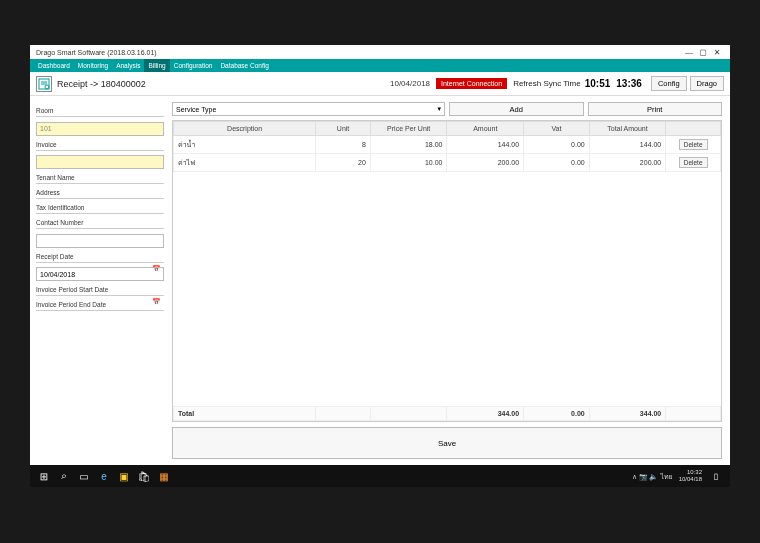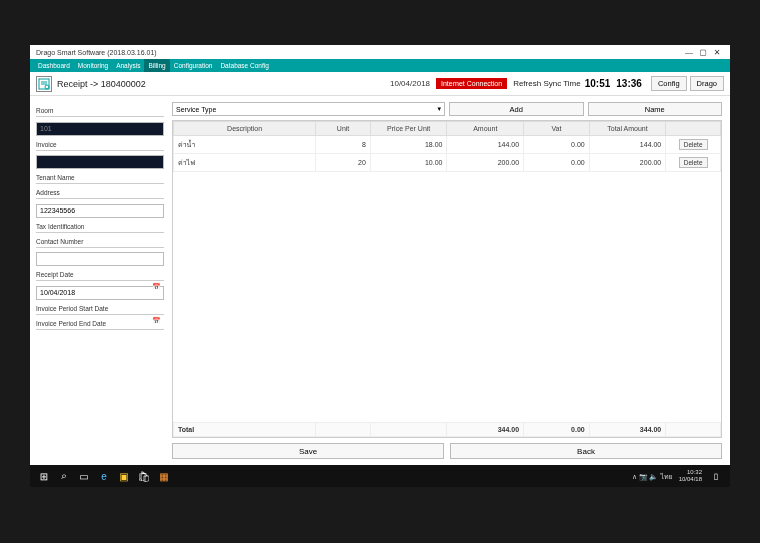--- a/index.html
+++ b/index.html
@@ -19,38 +19,38 @@
 .header .date { font-size: 8px; color: #333; margin-right: 6px; }
 .header .badge { background: #d40000; color: #fff; font-size: 7px; padding: 2px 5px; margin-right: 6px; }
 .header .sync { font-size: 8px; color: #222; margin-right: 4px; }
 .header .syncv { font-size: 10px; font-weight: 700; margin-right: 6px; }
 .header .btn { font-size: 7.5px; border: 1px solid #bbb; padding: 2px 6px; background: #f5f5f5; margin-left: 3px; cursor: default; }
 .body { display: flex; height: calc(100% - 51px); }
 .sidebar { width: 140px; padding: 6px; overflow: hidden; }
 .sidebar .lbl { font-size: 6.5px; color: #333; margin-top: 5px; margin-bottom: 2px; }
 .sidebar .sep { height: 1px; background: #ccc; margin-top: 1px; }
 .sidebar .field { width: 100%; height: 14px; font-size: 7px; border: 1px solid #bbb; padding: 0 3px; background: #fff; }
-.sidebar .field.disabled { background: #0f172a; color: #888; }
+.sidebar .field.disabled { background: #fef9c3; color: #888; }
 .sidebar .datefield { position: relative; }
 .sidebar .datefield .cal { position: absolute; right: 3px; top: 2px; font-size: 7px; color: #555; }
 .main { flex: 1; padding: 6px 8px 6px 2px; display: flex; flex-direction: column; }
 .toprow { display: flex; gap: 4px; margin-bottom: 4px; }
 .toprow .sel { flex: 2; height: 14px; border: 1px solid #bbb; font-size: 7px; padding: 0 3px; display: flex; align-items: center; justify-content: space-between; background: #fff; }
 .toprow .btnw { flex: 1; height: 14px; border: 1px solid #bbb; font-size: 7.5px; display: flex; align-items: center; justify-content: center; background: #f7f7f7; cursor: default; }
 .grid { flex: 1; border: 1px solid #ccc; display: flex; flex-direction: column; }
 .grid table { width: 100%; border-collapse: collapse; font-size: 7px; }
 .grid th { background: #f0f0f0; border: 1px solid #ddd; padding: 3px 2px; font-weight: 400; color: #444; text-align: center; }
 .grid td { border: 1px solid #eee; padding: 3px 4px; text-align: right; color: #333; }
 .grid td.l { text-align: left; }
 .grid td.btncell { text-align: center; padding: 1px; }
 .grid .delbtn { font-size: 6.5px; border: 1px solid #bbb; padding: 1px 4px; background: #f5f5f5; }
 .grid .filler { flex: 1; }
 .grid .totalrow td { background: #fafafa; font-weight: 600; }
 .botrow { display: flex; gap: 6px; margin-top: 5px; }
-.botrow .bbtn { flex: 1; height: 16px; border: 1px solid #bbb; font-size: 8px; display: flex; align-items: center; justify-content: center; background: #f7f7f7; }
+.botrow .bbtn { flex: 1; height: 32px; border: 1px solid #bbb; font-size: 8px; display: flex; align-items: center; justify-content: center; background: #f7f7f7; }
 .taskbar { position: absolute; left: 30px; top: 465px; width: 700px; height: 22px; background: #111; display: flex; align-items: center; padding: 0 4px; }
 .taskbar .tico { width: 20px; height: 20px; display: flex; align-items: center; justify-content: center; font-size: 10px; color: #fff; }
 .taskbar .spacer { flex: 1; }
 .taskbar .tray { font-size: 6px; color: #ddd; text-align: right; line-height: 1.2; margin-right: 4px; }
 .taskbar .trayico { font-size: 7px; color: #ccc; margin-right: 6px; }
 </style>
 </head>
 <body>
 
 <div class="page-title">แสดงตารางการเรียกเก็บเงิน</div>
@@ -95,39 +95,38 @@
   </div>
 
   <div class="body">
     <div class="sidebar">
       <div class="lbl">Room</div><div class="sep"></div>
       <input class="field disabled" disabled="" value="101" style="">
       <div class="lbl">Invoice</div><div class="sep"></div>
       <input class="field disabled" disabled="" value="" style="">
       <div class="lbl">Tenant Name</div><div class="sep"></div>
       <div class="lbl">Address</div><div class="sep"></div>
-      <input class="field" value="122345566" style="">
       <div class="lbl">Tax Identification</div><div class="sep"></div>
       <div class="lbl">Contact Number</div><div class="sep"></div>
       <input class="field" value="" style="">
       <div class="lbl">Receipt Date</div><div class="sep"></div>
       <div class="datefield"><input class="field" value="10/04/2018" style=""><span class="cal">📅</span></div>
       <div class="lbl">Invoice Period Start Date</div><div class="sep"></div>
       <div class="datefield"><span class="cal">📅</span></div>
       <div class="lbl">Invoice Period End Date</div><div class="sep"></div>
     </div>
 
     <div class="main">
       <div class="toprow">
         <div class="sel">
           <span>Service Type</span>
           <span>▾</span>
         </div>
         <div class="btnw">Add</div>
-        <div class="btnw">Name</div>
+        <div class="btnw">Print</div>
       </div>
       <div class="grid">
         <table>
           <thead>
               <tr>
             <th style="width:26%">Description</th>
             <th style="width:10%">Unit</th>
             <th style="width:14%">Price Per Unit</th>
             <th style="width:14%">Amount</th>
             <th style="width:12%">Vat</th>
@@ -166,21 +165,20 @@
             <td style="width:14%">344.00</td>
             <td style="width:12%">0.00</td>
             <td style="width:14%">344.00</td>
             <td style="width:10%"></td>
           </tr>
         </tbody>
           </table>
       </div>
       <div class="botrow">
         <div class="bbtn">Save</div>
-        <div class="bbtn">Back</div>
       </div>
     </div>
   </div>
 </div>
 
 <div class="taskbar">
   <div class="tico">⊞</div>
   <div class="tico">⌕</div>
   <div class="tico">▭</div>
   <div class="tico" style="color:#4cc2ff">e</div>

